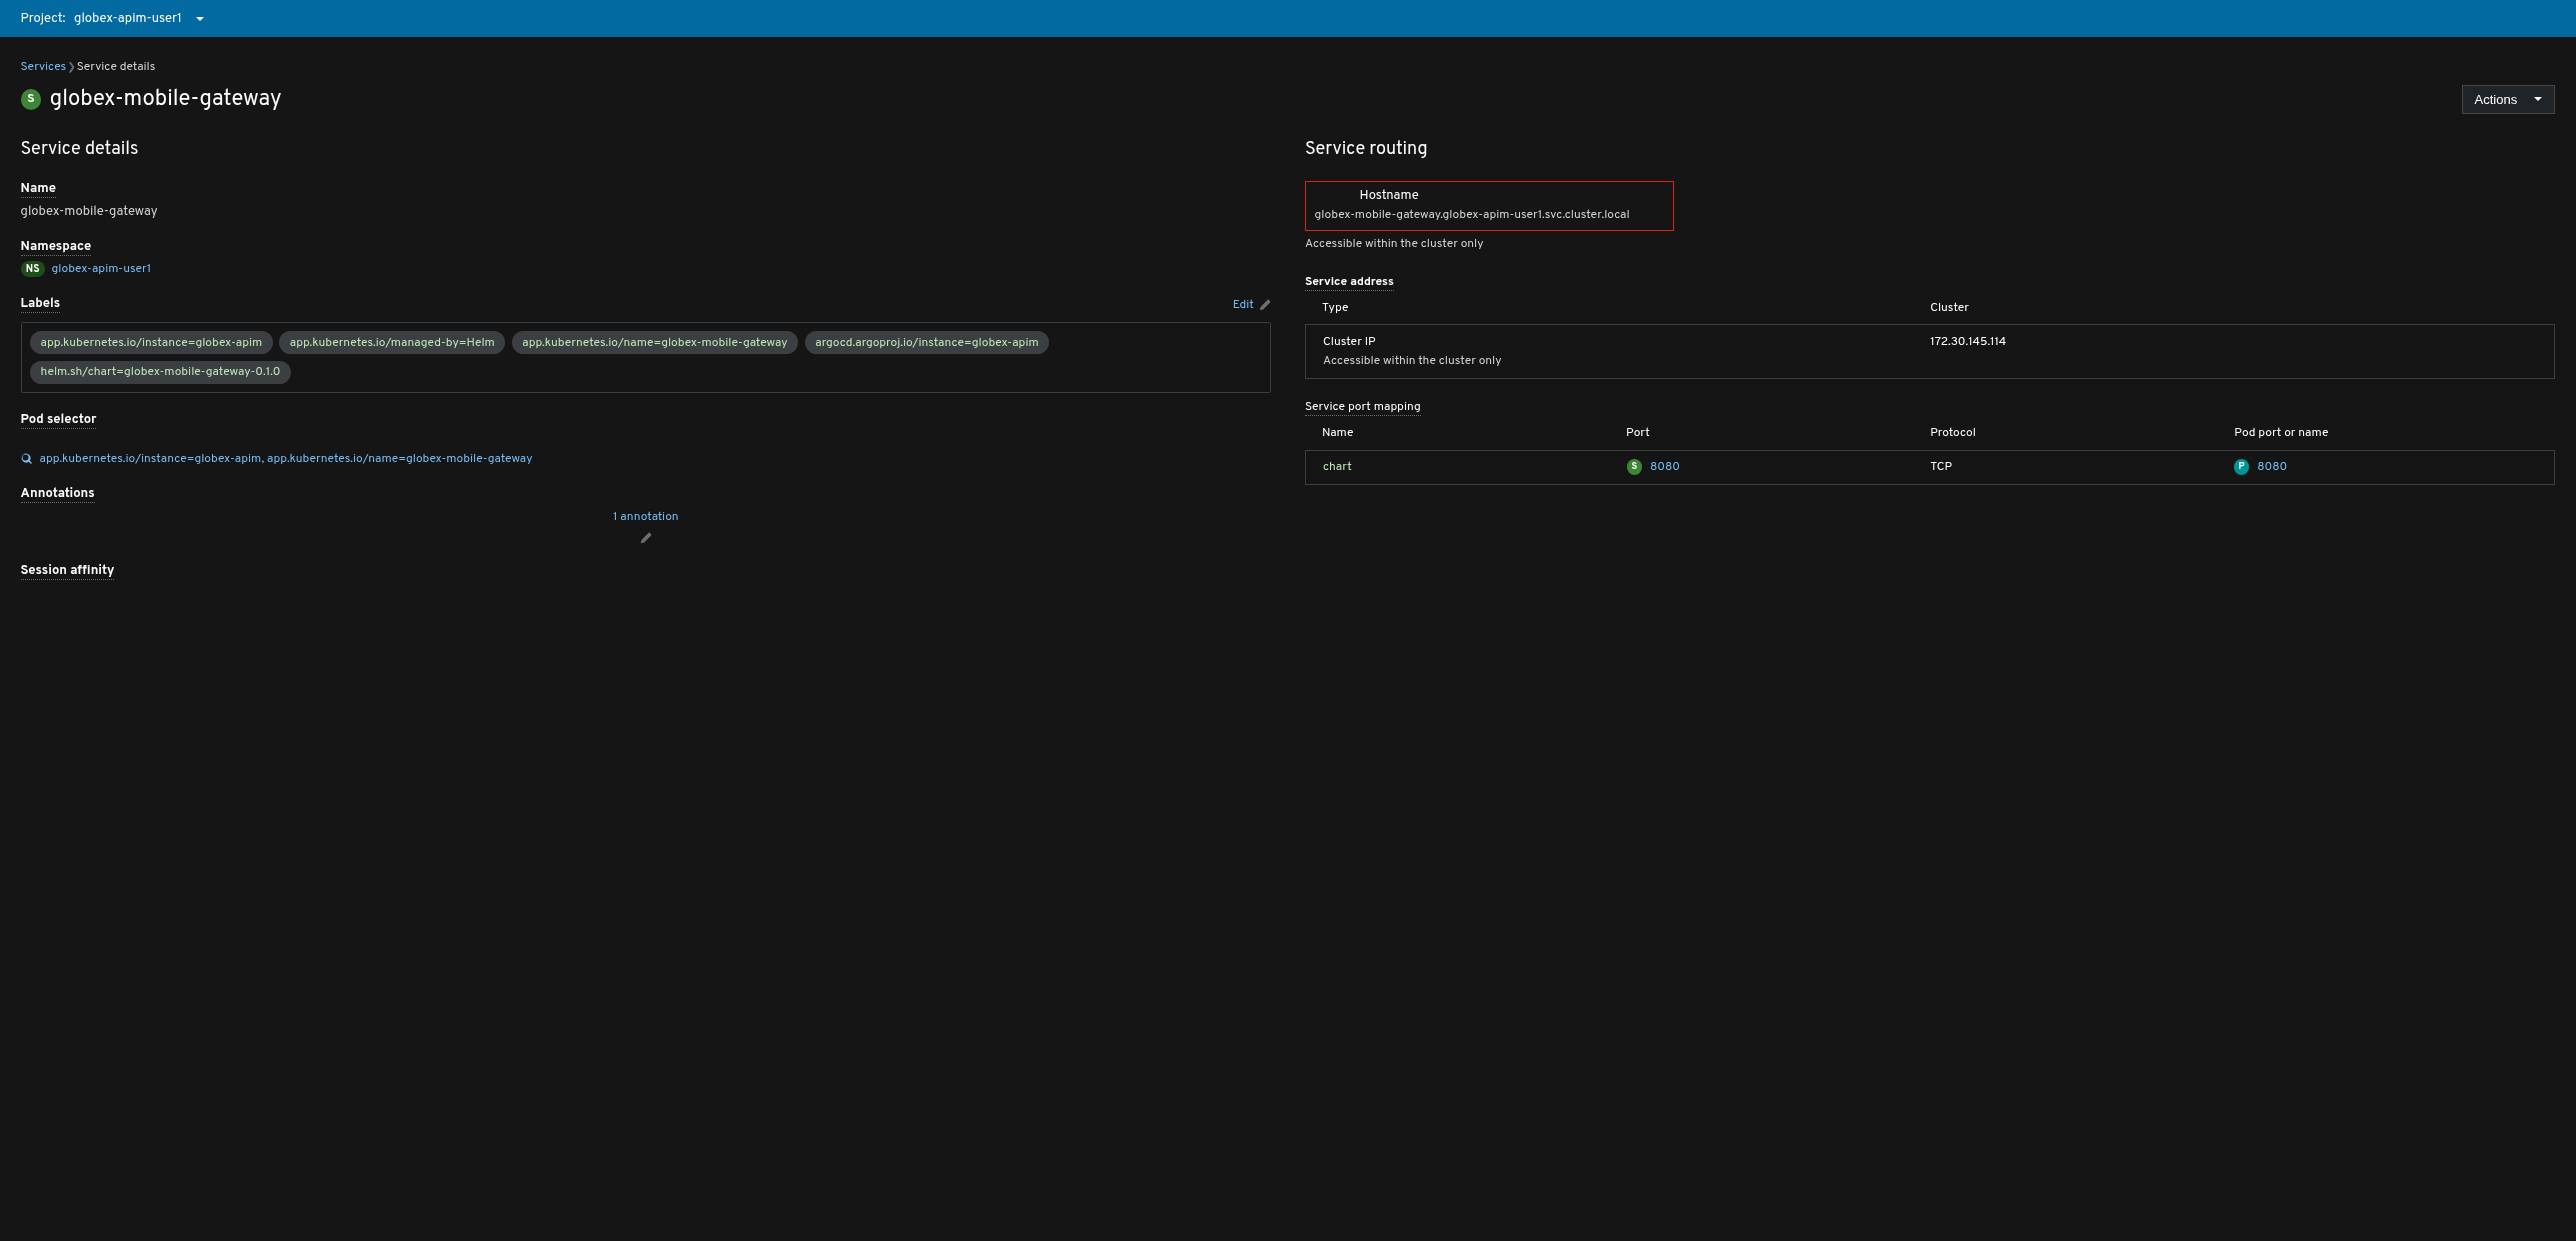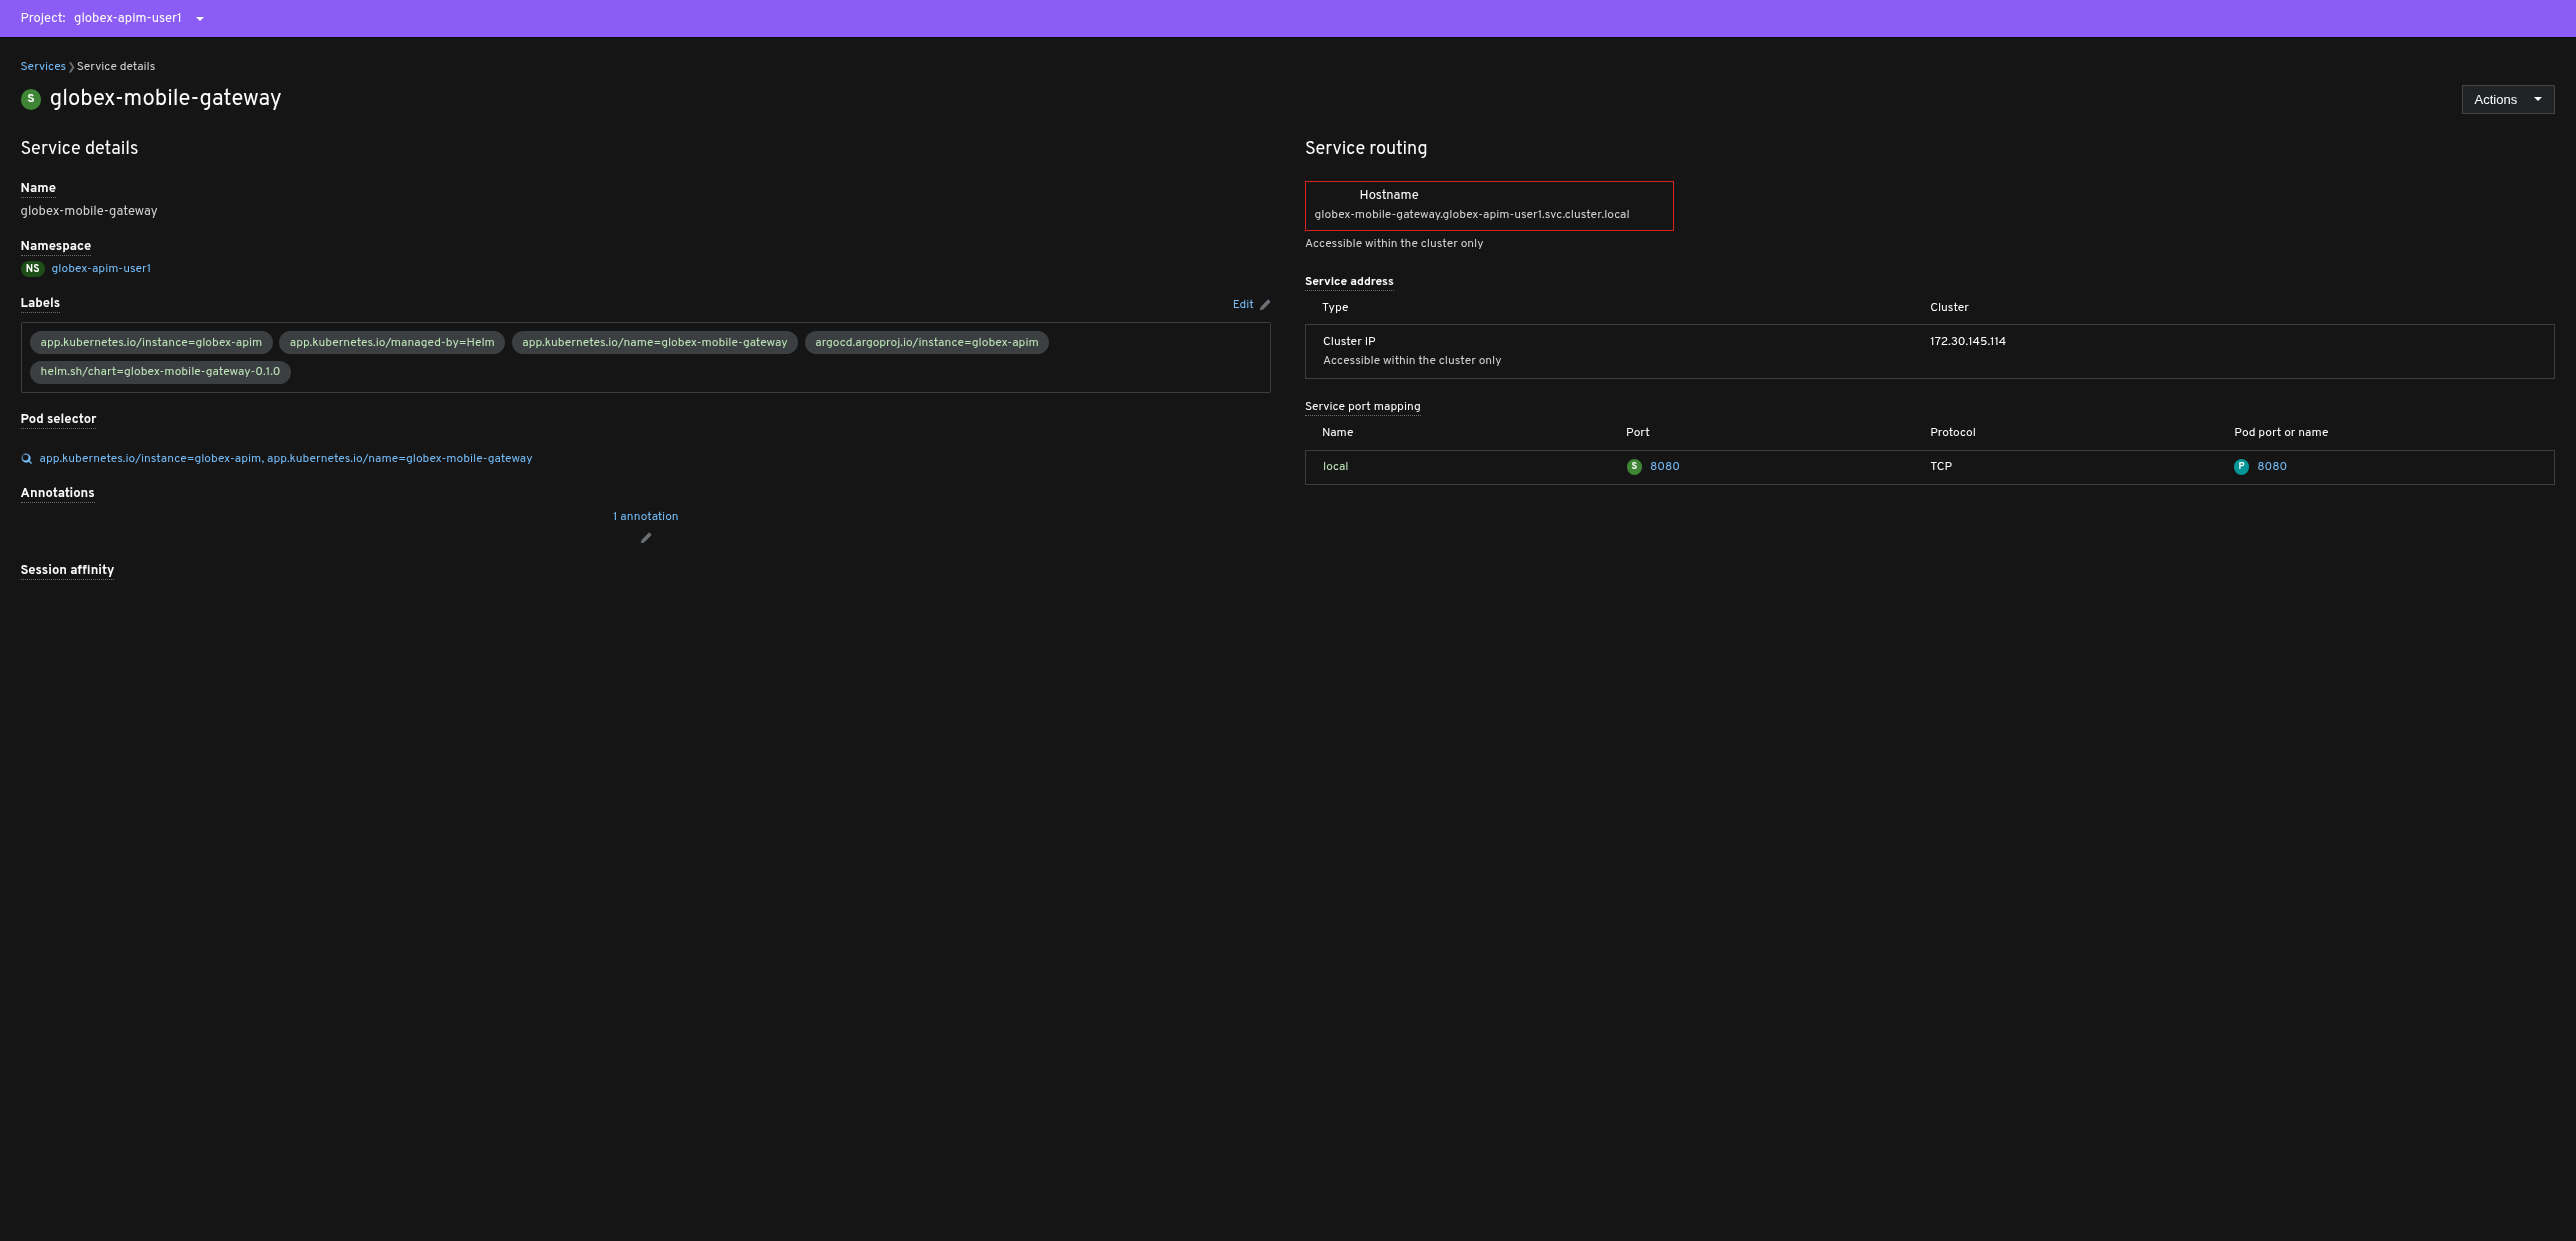--- a/index.html
+++ b/index.html
@@ -4,21 +4,21 @@
   <style>
     * { margin: 0; padding: 0; box-sizing: border-box; }
     body {
       background: #151515;
       color: #fff;
       font-family: "RedHatText", "Overpass", Arial, sans-serif;
       font-size: 12px;
       min-width: 1340px;
     }
     .topbar {
-      background: #8b5cf6;
+      background: #0369a1;
       border-bottom: 0.9px solid #0b0b0b;
       height: 38px;
       display: flex;
       align-items: center;
       padding: 0 20.6px;
     }
     .project-selector {
       display: flex;
       align-items: center;
       gap: 8.6px;
@@ -292,21 +292,21 @@
 
       <div class="port-label">Service port mapping</div>
       <div>
         <div class="port-head-row">
           <div>Name</div>
           <div>Port</div>
           <div>Protocol</div>
           <div>Pod port or name</div>
         </div>
         <div class="port-body-row">
-          <div class="port-name">local</div>
+          <div class="port-name">chart</div>
           <div>
             <span class="badge-s-small">S</span>
             <a class="port-link">8080</a>
           </div>
           <div>TCP</div>
           <div>
             <span class="badge-p-small">P</span>
             <a class="port-link">8080</a>
           </div>
         </div>

